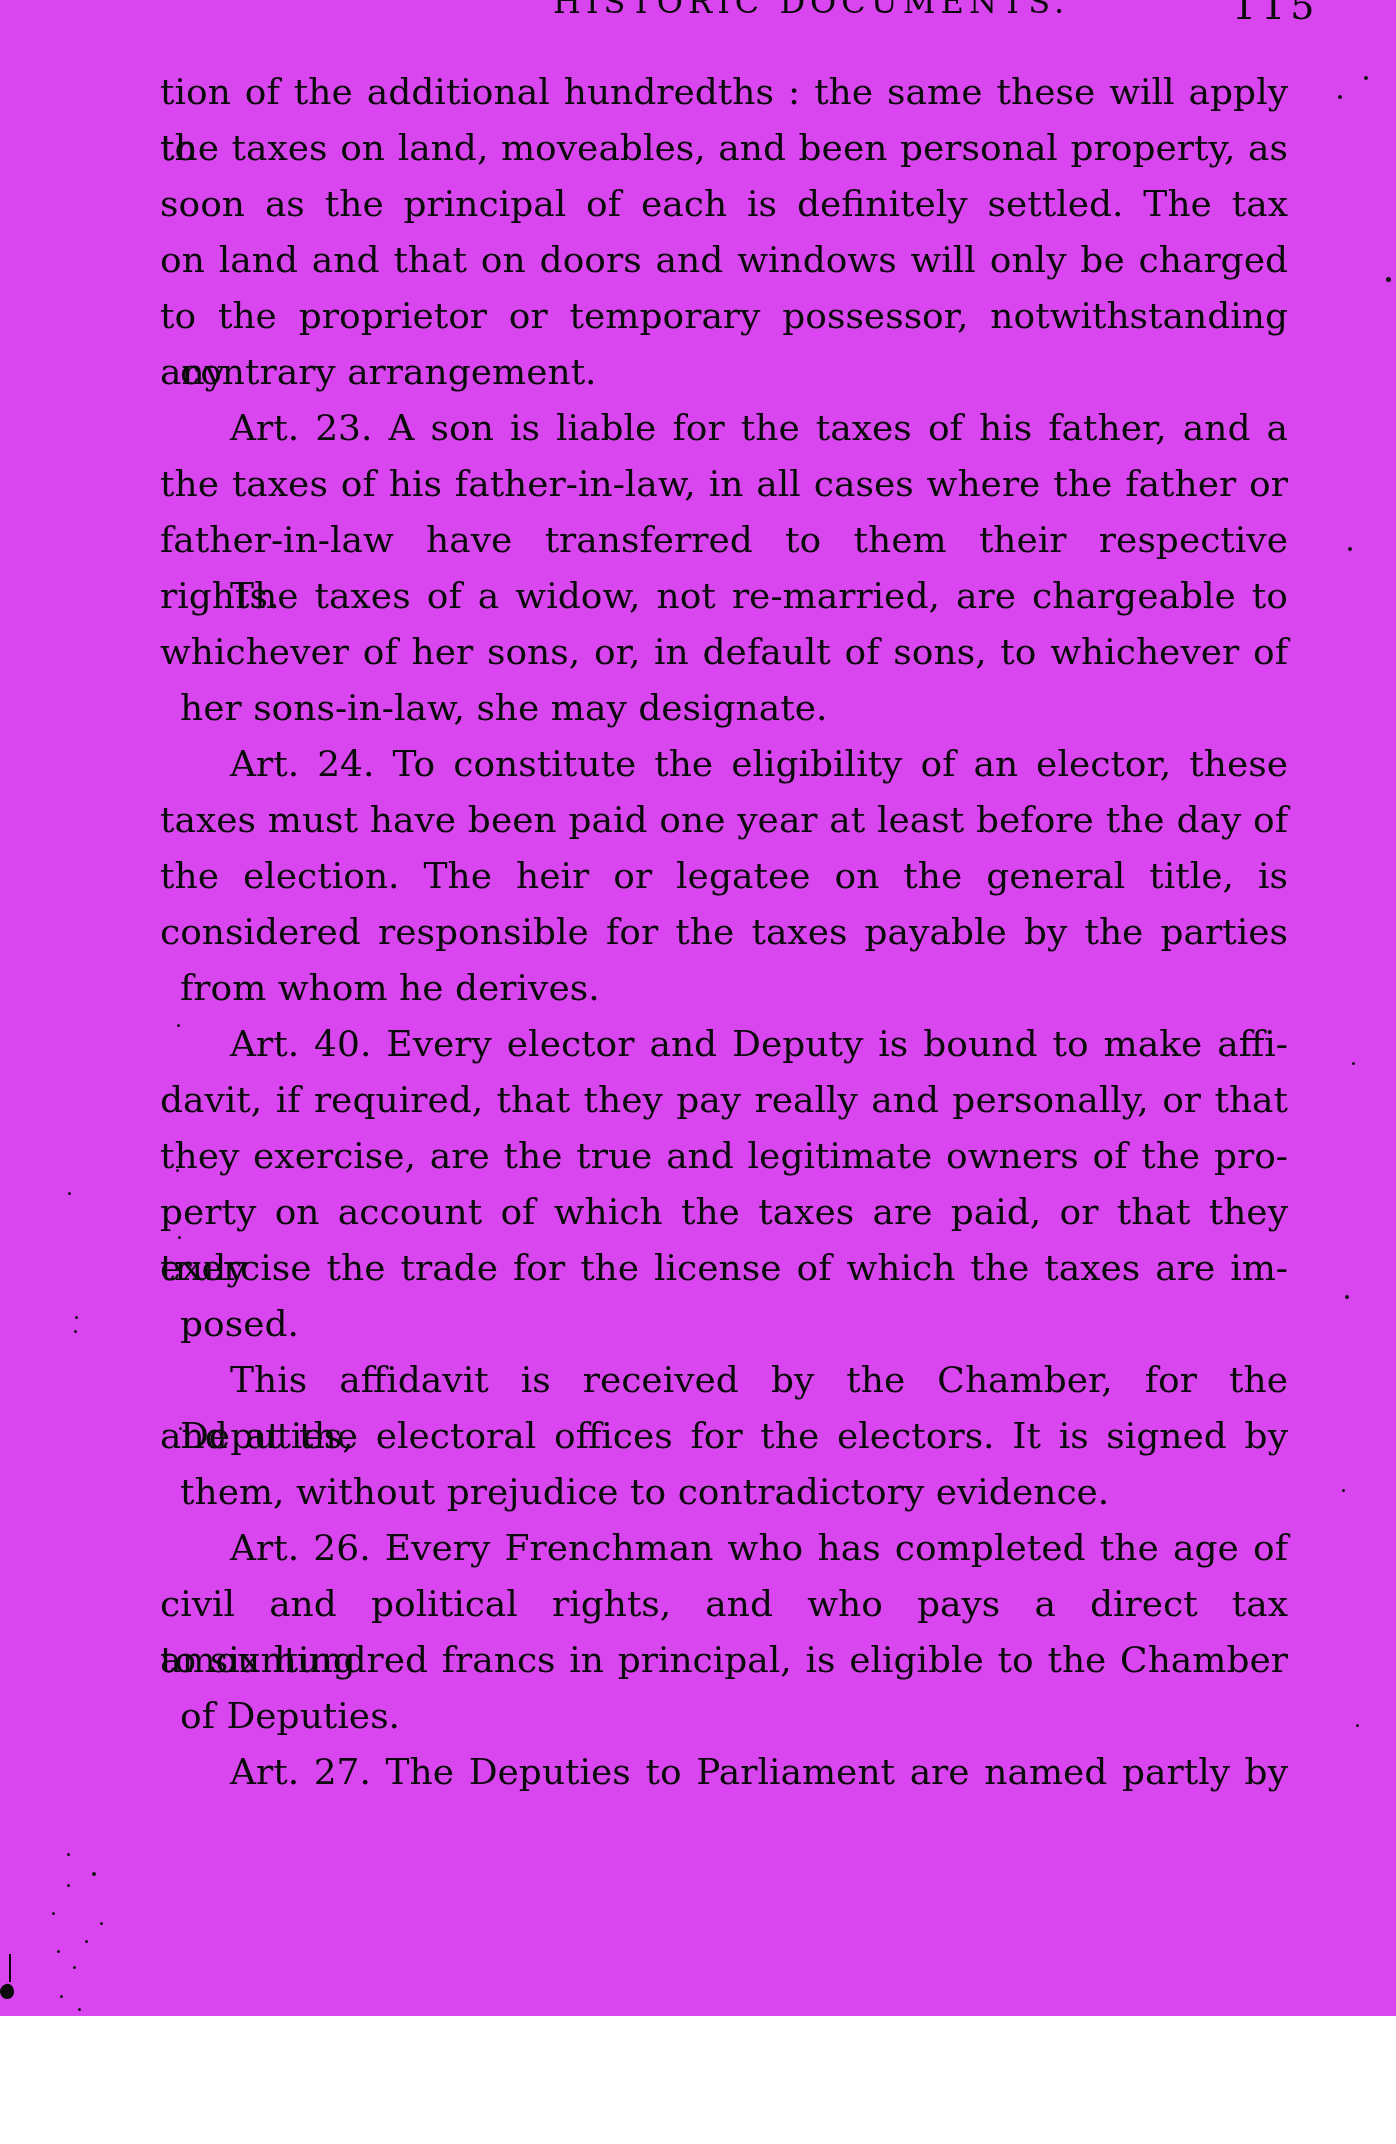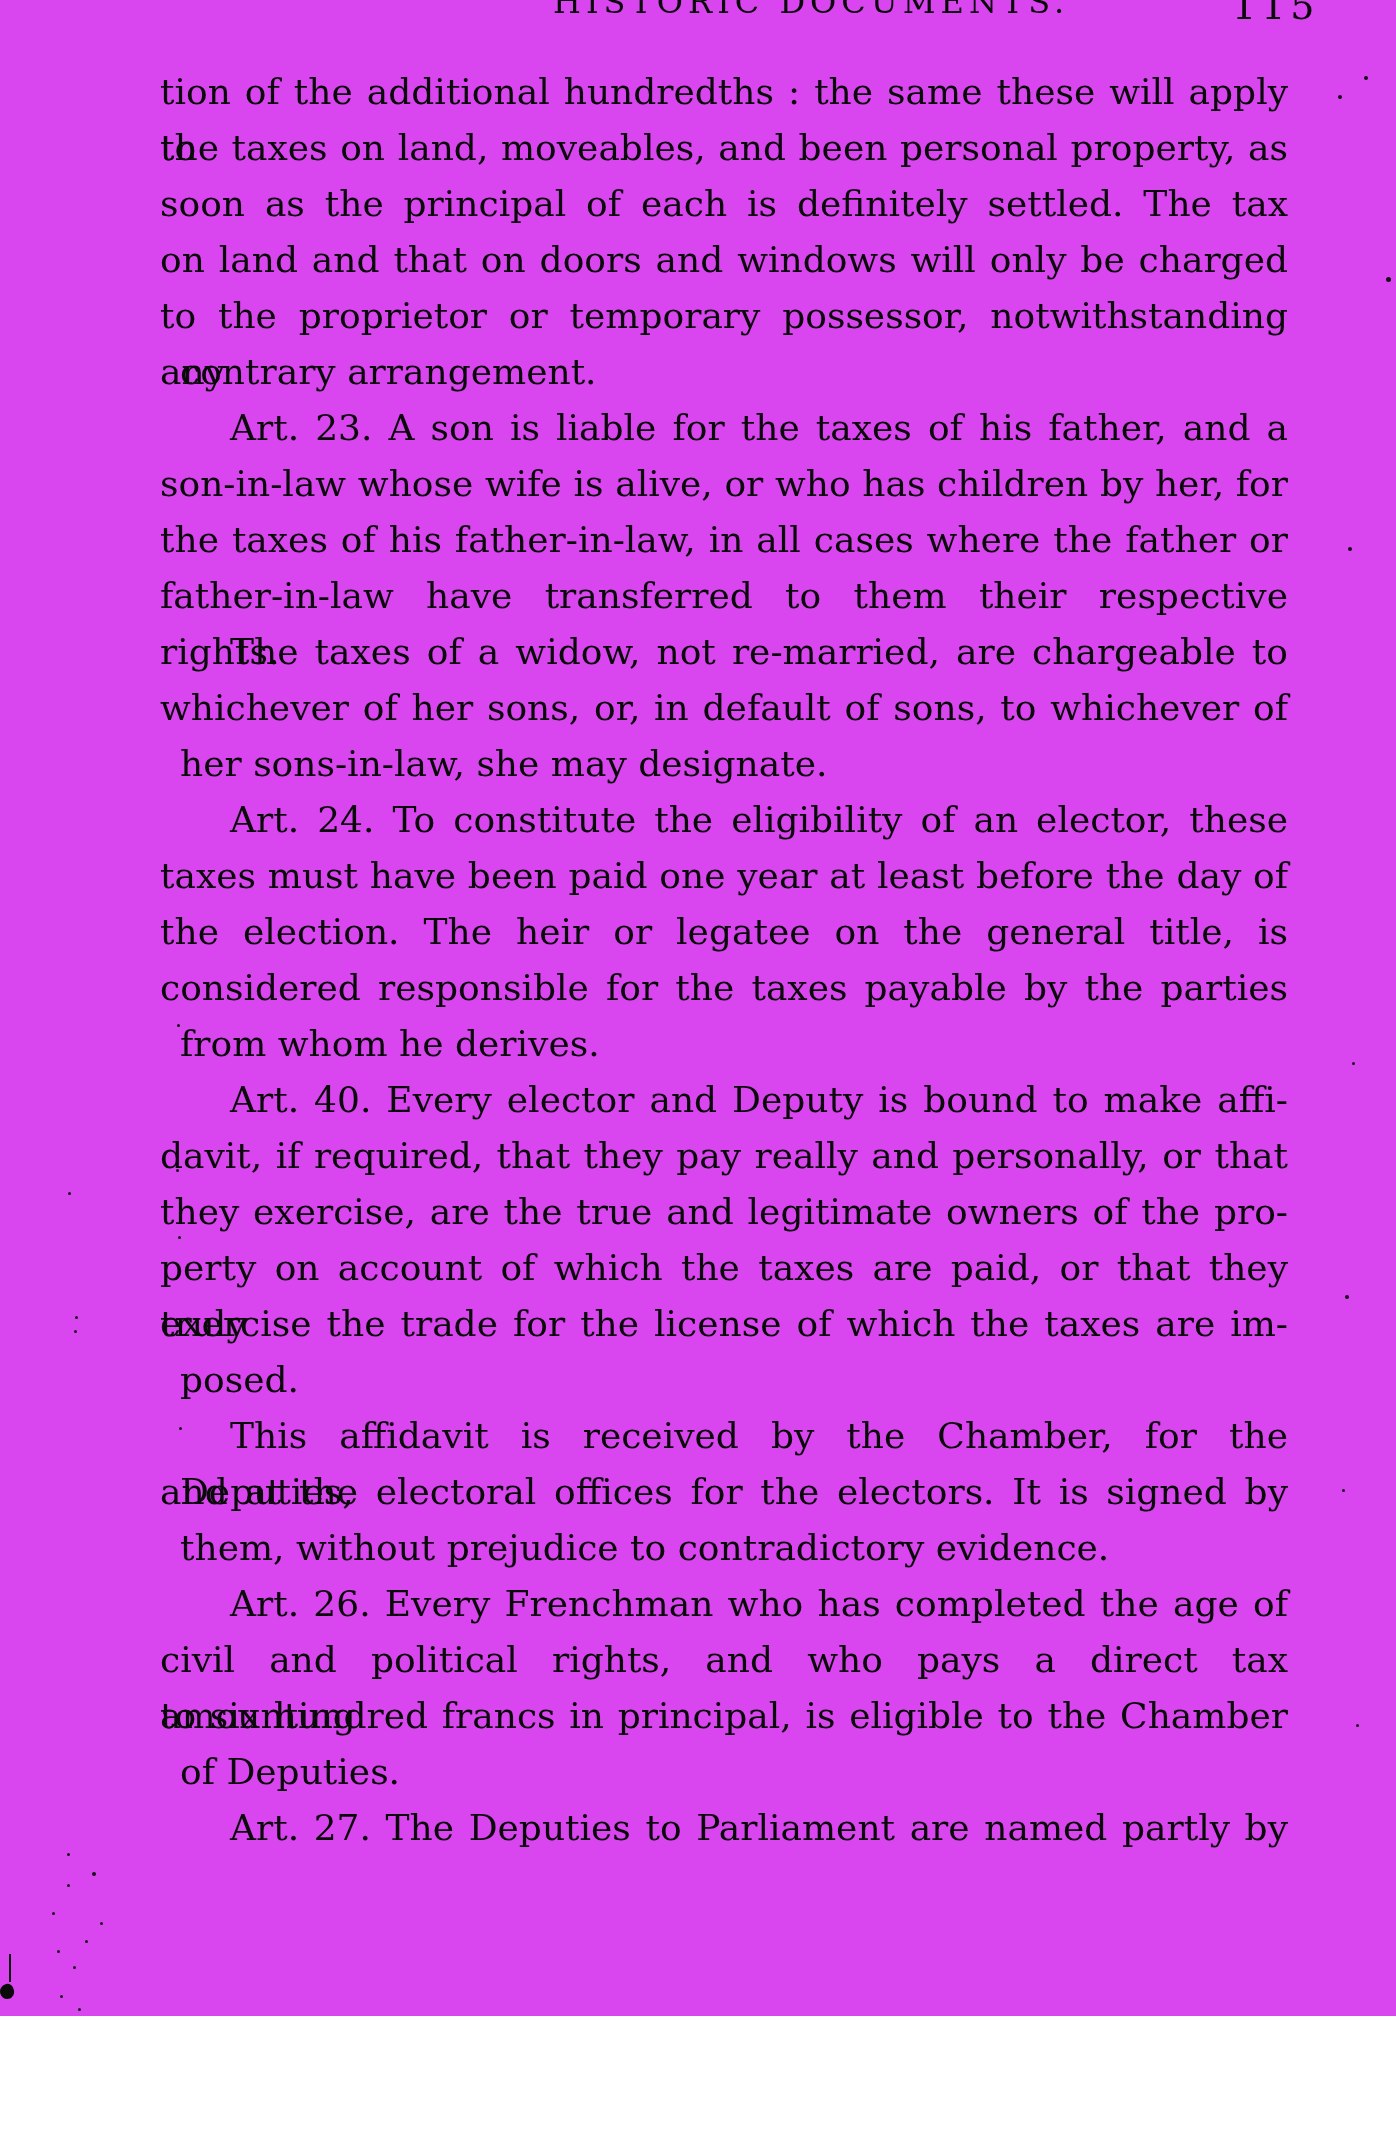--- a/index.html
+++ b/index.html
@@ -97,21 +97,20 @@
   </div>
 
   <div class="text-block" id="text-block">
       <div class="line">tion of the additional hundredths : the same these will apply to</div>
       <div class="line">the taxes on land, moveables, and been personal property, as</div>
       <div class="line">soon as the principal of each is definitely settled. The tax</div>
       <div class="line">on land and that on doors and windows will only be charged</div>
       <div class="line">to the proprietor or temporary possessor, notwithstanding any</div>
       <div class="line no-fill">contrary arrangement.</div>
       <div class="line indent">Art. 23. A son is liable for the taxes of his father, and a</div>
-      <div class="line">son-in-law whose wife is alive, or who has children by her, for</div>
       <div class="line">the taxes of his father-in-law, in all cases where the father or</div>
       <div class="line">father-in-law have transferred to them their respective rights.</div>
       <div class="line indent">The taxes of a widow, not re-married, are chargeable to</div>
       <div class="line">whichever of her sons, or, in default of sons, to whichever of</div>
       <div class="line no-fill">her sons-in-law, she may designate.</div>
       <div class="line indent">Art. 24. To constitute the eligibility of an elector, these</div>
       <div class="line">taxes must have been paid one year at least before the day of</div>
       <div class="line">the election. The heir or legatee on the general title, is</div>
       <div class="line">considered responsible for the taxes payable by the parties</div>
       <div class="line no-fill">from whom he derives.</div>

